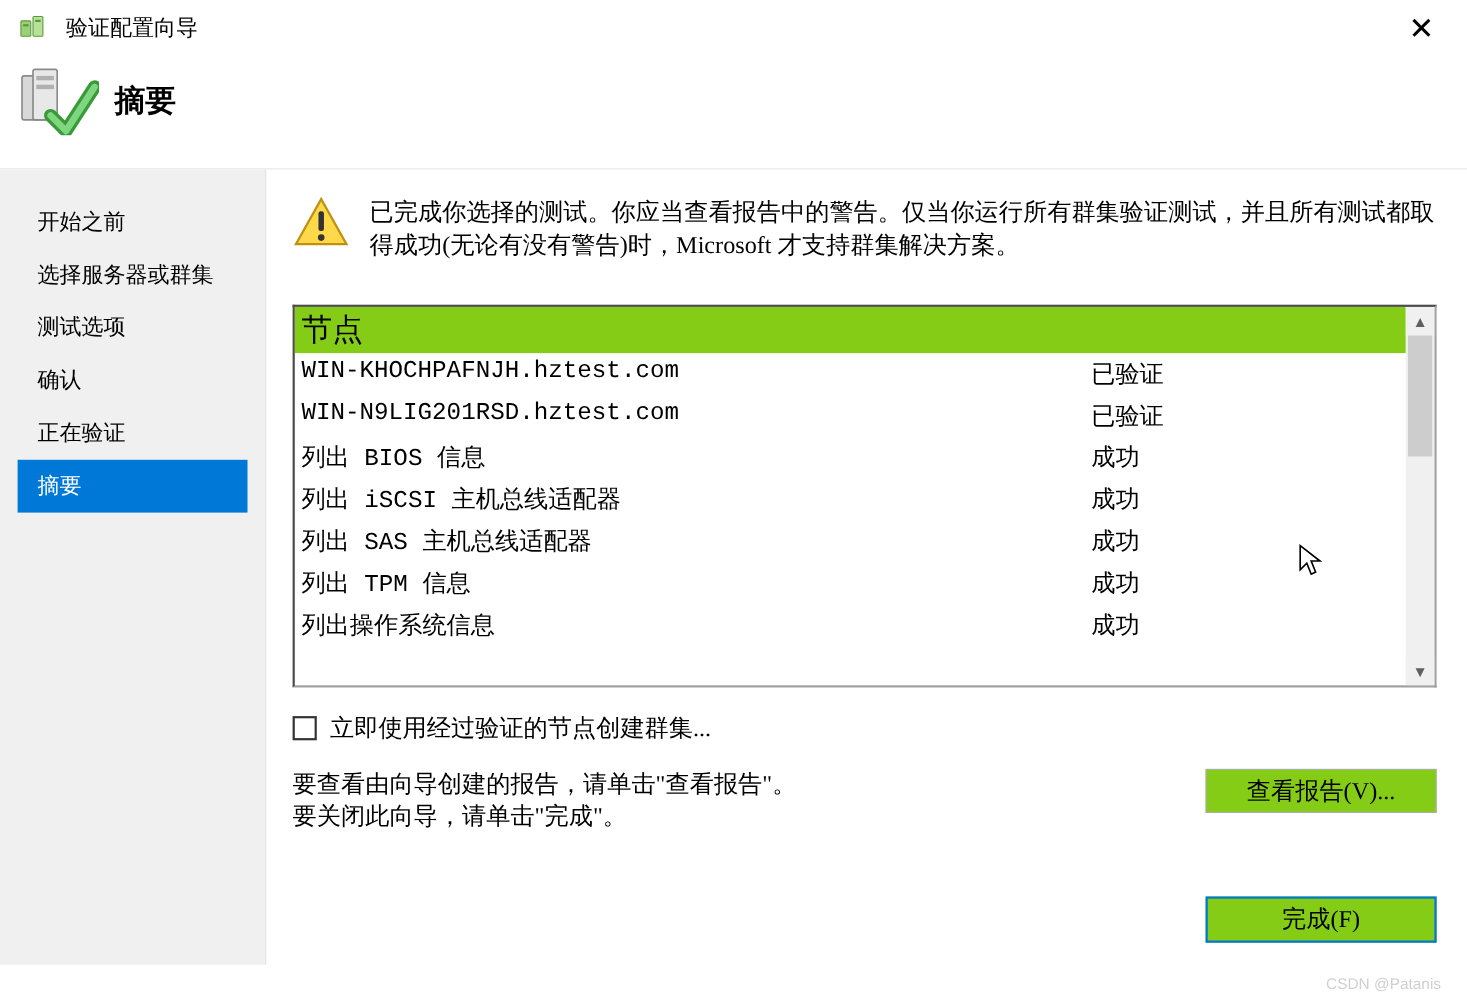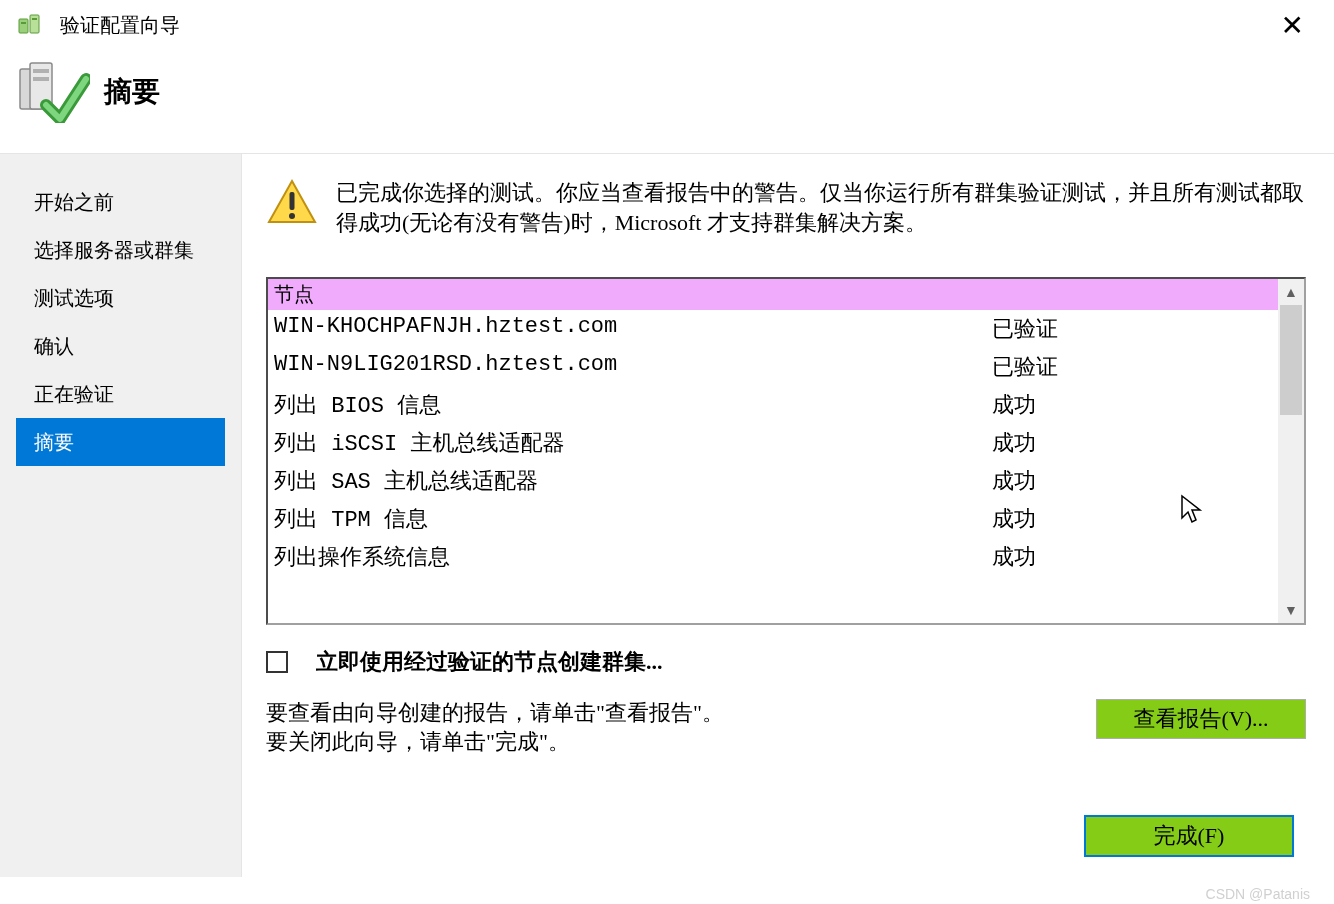--- a/index.html
+++ b/index.html
@@ -108,22 +108,22 @@
       position: relative;
       overflow: hidden;
     }
     .results-scroll {
       position: absolute;
       inset: 0;
       overflow-y: hidden;
       padding-right: 26px;
     }
     .group-header {
-      background: #f0abfc;
-      font-size: 20px;
+      background: #84cc16;
+      font-size: 28px;
       font-family: "SimSun", "NSimSun", serif;
       padding: 2px 6px;
     }
     .result-row {
       display: flex;
       font-size: 22px;
       font-family: "SimSun", "NSimSun", "Courier New", monospace;
       padding: 4px 6px;
     }
     .result-name {
@@ -158,25 +158,24 @@
       position: absolute;
       left: 2px;
       right: 2px;
       top: 26px;
       height: 110px;
       background: #cdcdcd;
     }
     .checkbox-row {
       display: flex;
       align-items: center;
-      gap: 28px;
+      gap: 12px;
       margin-top: 22px;
       font-size: 22px;
       font-family: "SimSun", "NSimSun", serif;
-      font-weight: bold;
     }
     .chk {
       width: 22px;
       height: 22px;
       border: 2px solid #333;
       background: #fff;
     }
     .bottom-row {
       display: flex;
       align-items: flex-start;
@@ -194,21 +193,21 @@
       padding: 4px 18px;
       background: #84cc16;
       border: 1px solid #adadad;
       cursor: pointer;
       min-width: 210px;
       text-align: center;
     }
     .button-bar {
       position: absolute;
       bottom: 20px;
-      right: 40px;
+      right: 28px;
     }
     .btn-primary {
       border: 2px solid #0078d7;
     }
     .cursor-overlay {
       position: absolute;
       left: 938px;
       top: 340px;
       pointer-events: none;
     }

